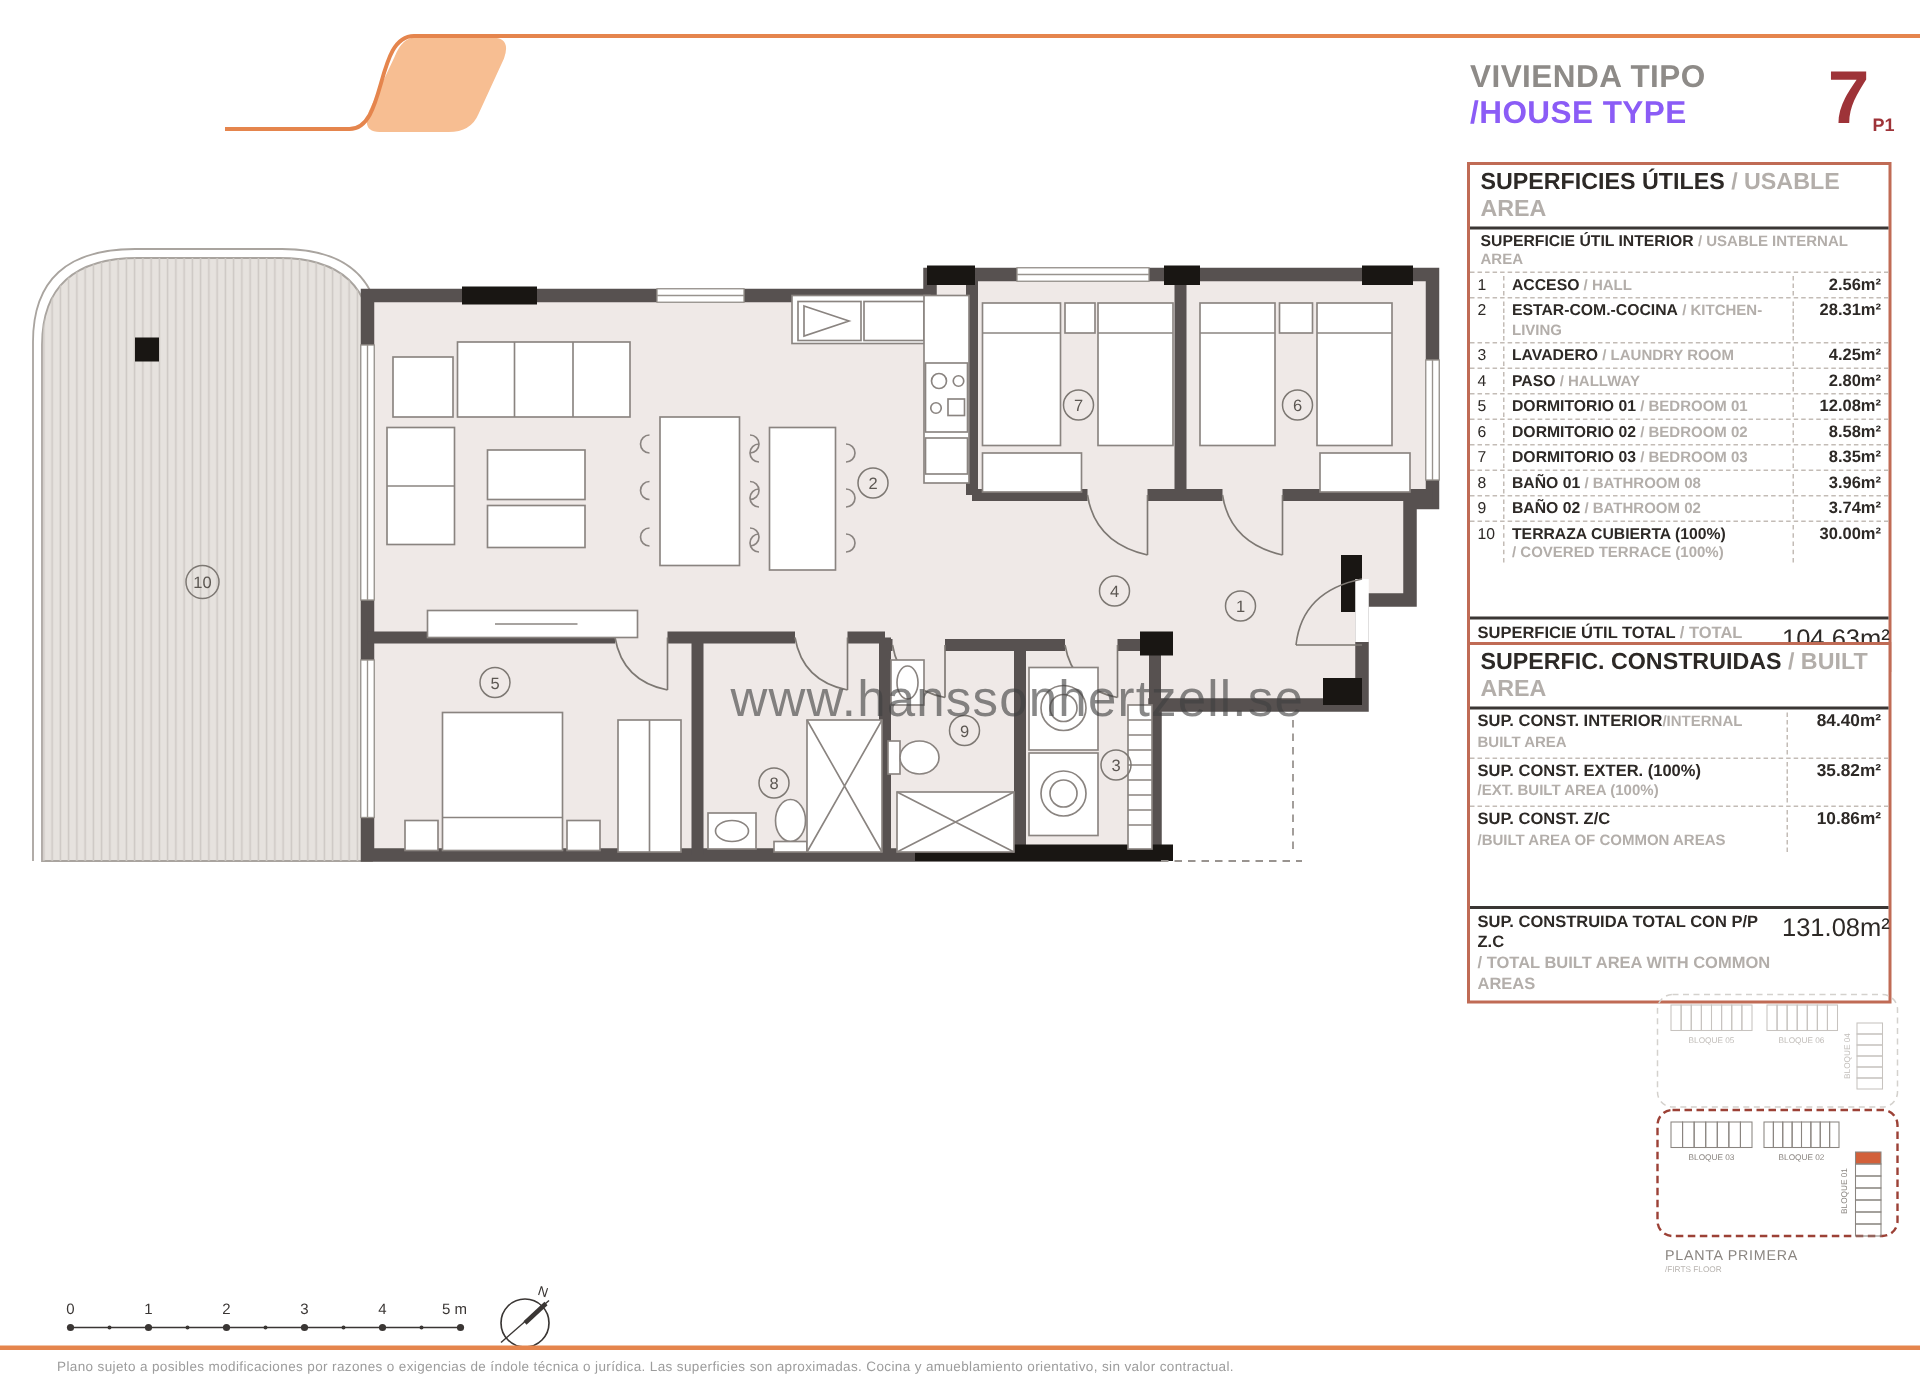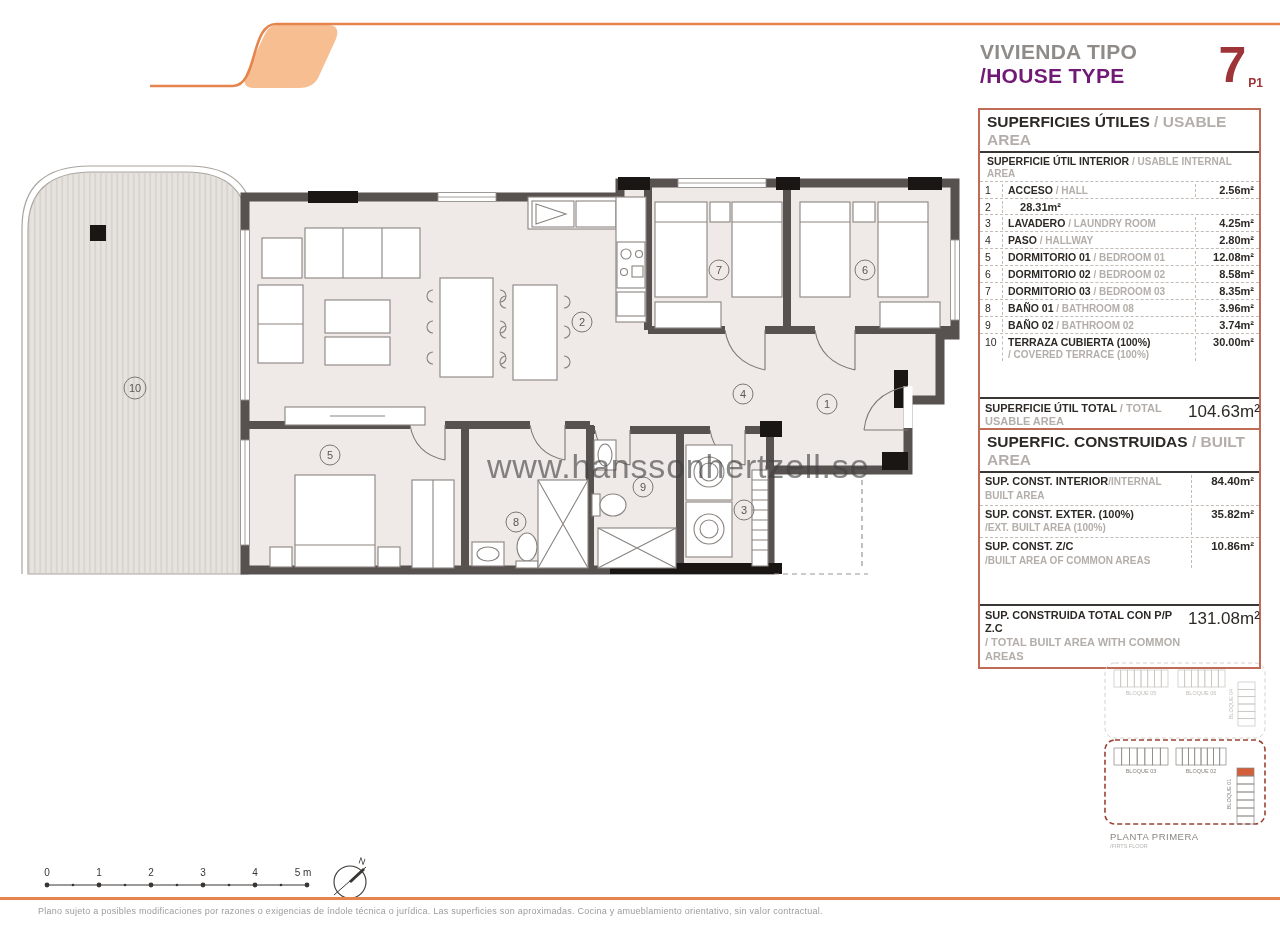--- a/index.html
+++ b/index.html
@@ -3,21 +3,21 @@
 <meta charset="utf-8">
 <style>
   html,body{margin:0;padding:0;}
   body{width:1280px;height:933px;background:#ffffff;position:relative;overflow:hidden;
        font-family:"Liberation Sans", sans-serif;color:#2d2926;}
   .abs{position:absolute;}
 
   
   .title-block{left:980px;top:38px;width:283px;display:flex;justify-content:space-between;align-items:center;}
   .title-es{font-size:21px;font-weight:bold;color:#8e8b88;line-height:1.15;letter-spacing:.3px;}
-  .title-en{font-size:21px;font-weight:bold;color:#701a75;line-height:1.15;letter-spacing:.3px;}
+  .title-en{font-size:21px;font-weight:bold;color:#8b5cf6;line-height:1.15;letter-spacing:.3px;}
   .type-num{font-size:50px;font-weight:bold;color:#9e3338;line-height:1;}
   .type-sub{font-size:12px;font-weight:bold;color:#9e3338;}
   .num-wrap{display:flex;align-items:flex-end;gap:2px;padding-top:2px;}
 
   .area-table{left:978px;top:108px;width:283px;border:2px solid #c06b55;background:#fff;box-sizing:border-box;}
   .area-table2{left:978px;top:428px;width:283px;border:2px solid #c06b55;background:#fff;box-sizing:border-box;}
   .tbl-title{padding:3px 7px 2px 7px;font-size:15.5px;font-weight:bold;border-bottom:2px solid #3a3634;}
   .tbl-title .en{color:#b3aeaa;}
   .tbl-sub{padding:2px 7px;font-size:10.5px;font-weight:bold;}
   .tbl-sub .en{color:#b3aeaa;font-size:10px;}
@@ -282,20 +282,21 @@
     <span>SUPERFICIE ÚTIL INTERIOR</span><span class="en"> / USABLE INTERNAL AREA</span>
   </div>
   <div id="usable-rows">
       <div class="t-row">
         <span class="t-num">1</span>
         <span class="t-name"><span>ACCESO</span><span class="en"> / HALL</span></span>
         <span class="t-area">2.56m²</span>
       </div>
       <div class="t-row">
         <span class="t-num">2</span>
+        <span class="t-name"><span>ESTAR-COM.-COCINA</span><span class="en"> / KITCHEN-LIVING</span></span>
         <span class="t-area">28.31m²</span>
       </div>
       <div class="t-row">
         <span class="t-num">3</span>
         <span class="t-name"><span>LAVADERO</span><span class="en"> / LAUNDRY ROOM</span></span>
         <span class="t-area">4.25m²</span>
       </div>
       <div class="t-row">
         <span class="t-num">4</span>
         <span class="t-name"><span>PASO</span><span class="en"> / HALLWAY</span></span>

